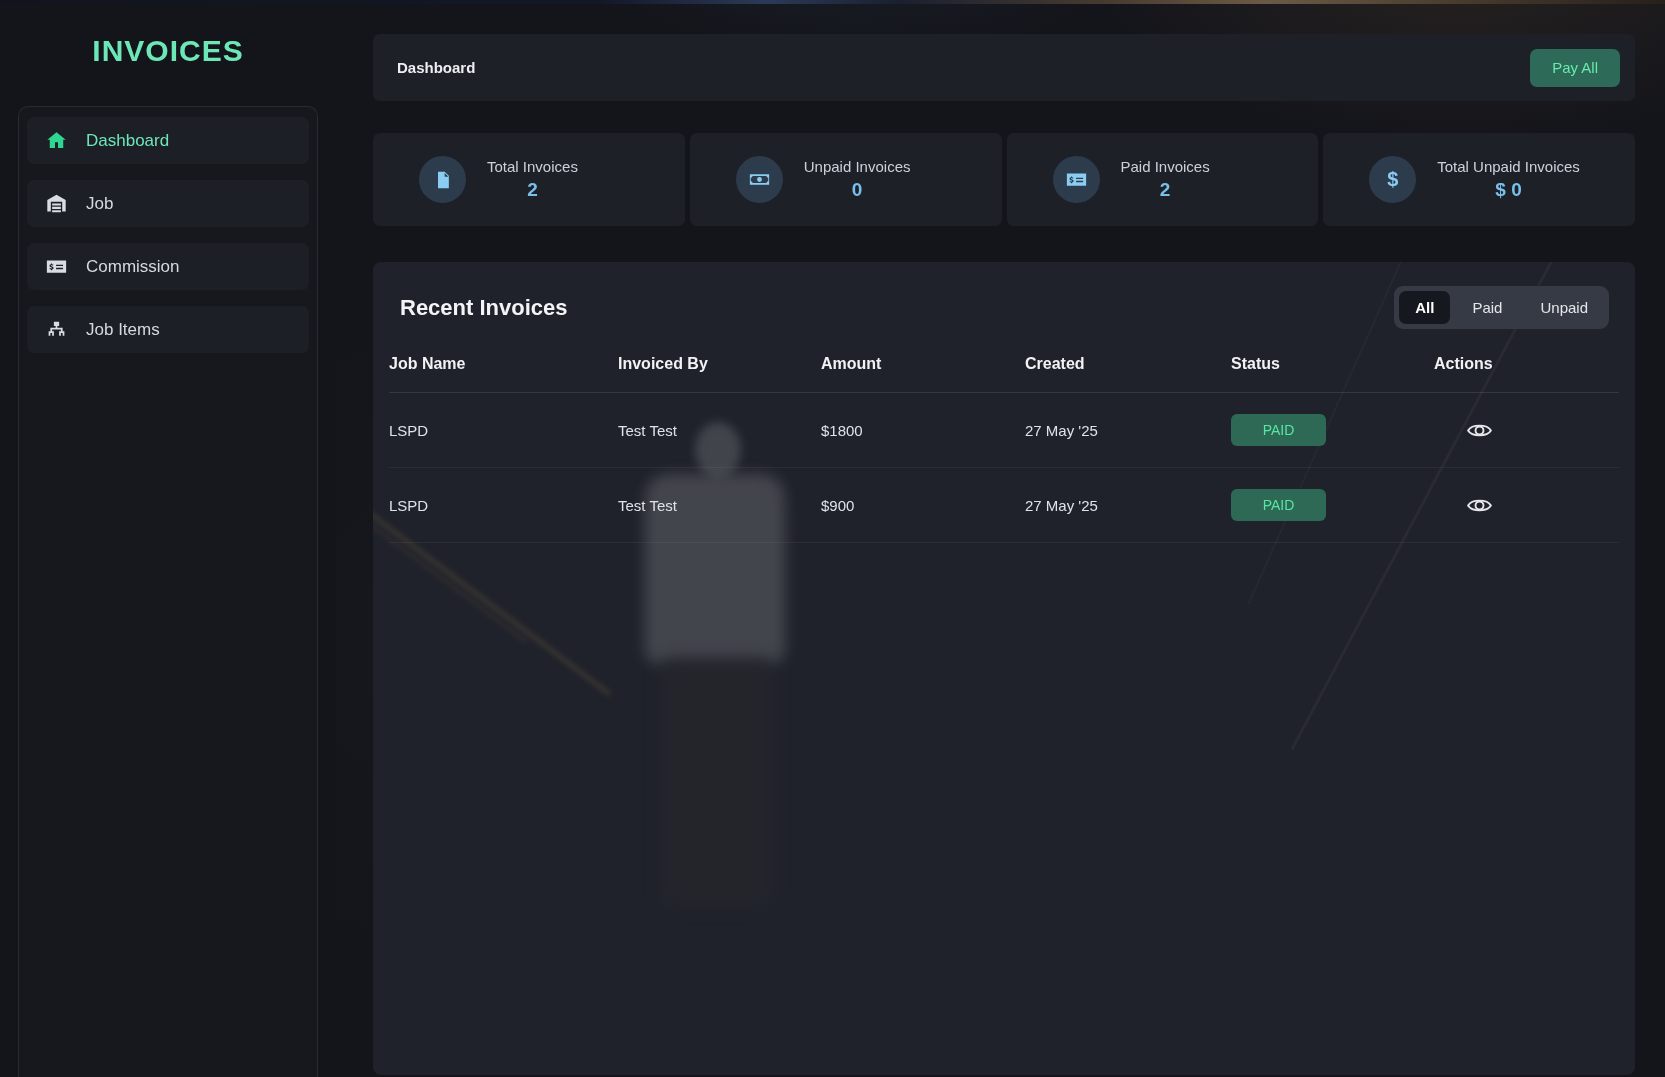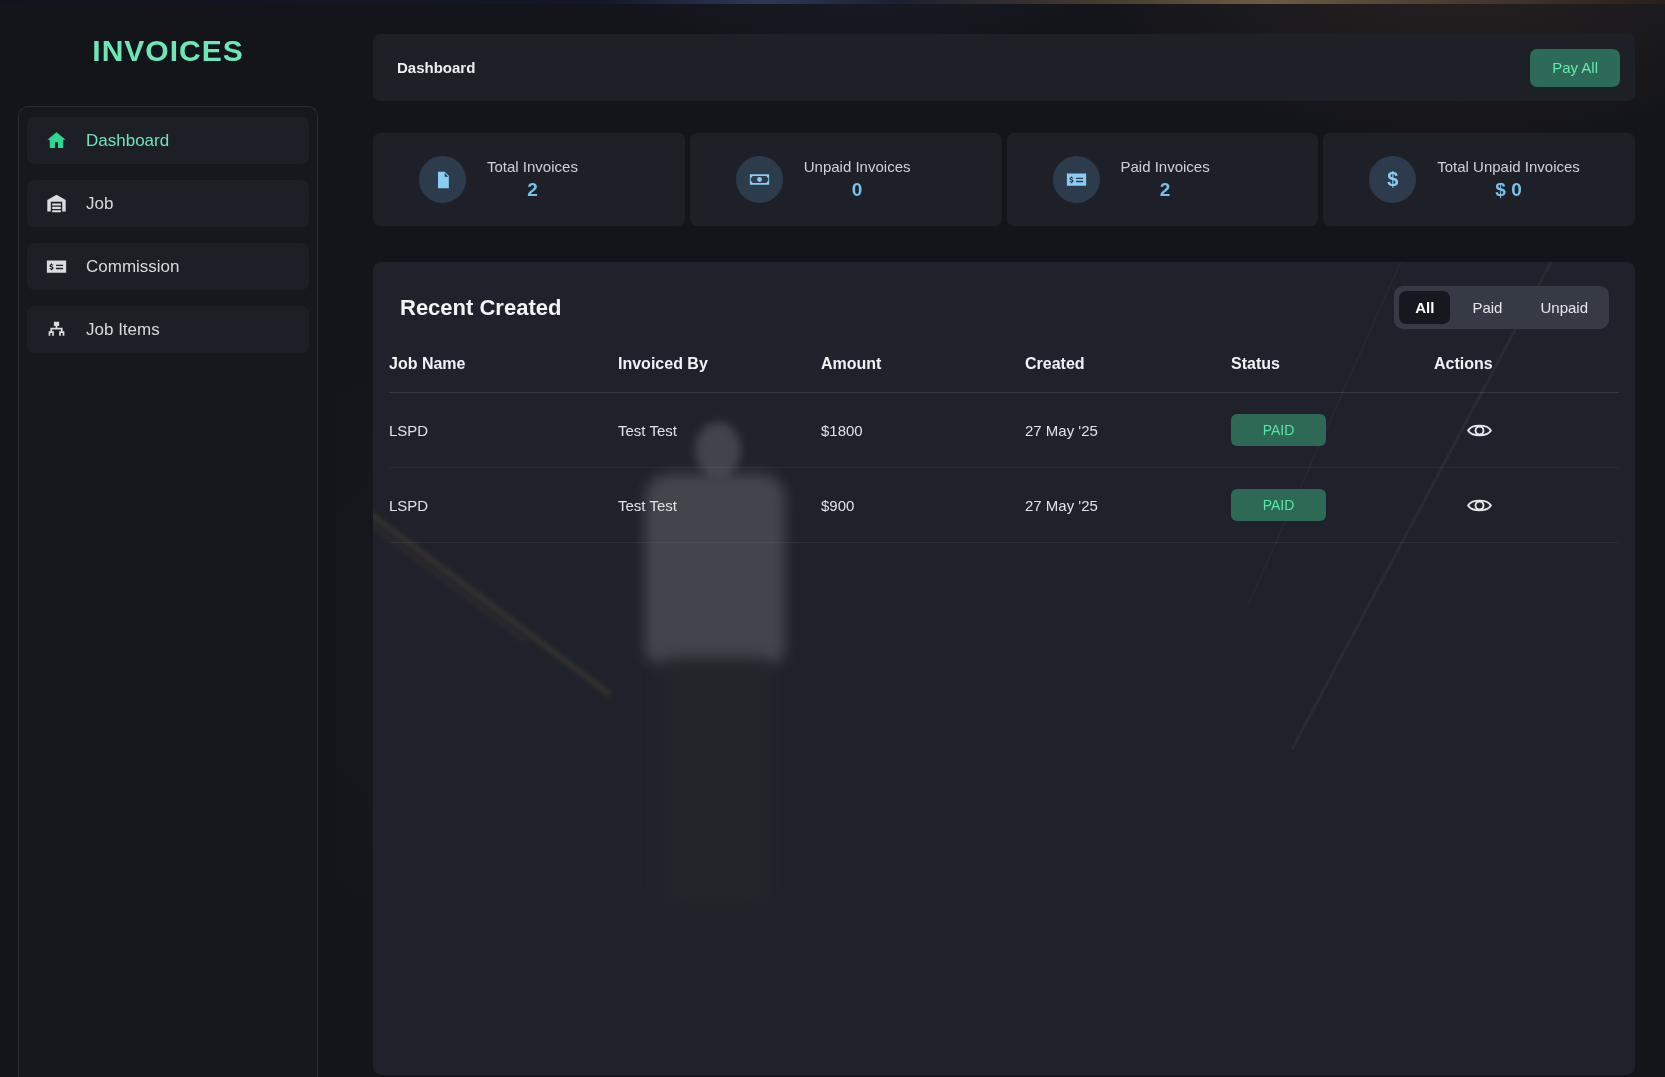--- a/index.html
+++ b/index.html
@@ -245,21 +245,21 @@
         <div class="wire-1"></div>
           <div class="wire-2"></div>
         <div class="road-line-2"></div>
           <div class="road-line-1"></div>
         <div class="fig-body"></div>
           <div class="fig-head"></div>
           <div class="fig-legs"></div>
       </div>
 
       <div class="panel-head">
-        <h2 class="panel-title">Recent Created</h2>
+        <h2 class="panel-title">Recent Invoices</h2>
         <div class="segmented">
           <button class="seg active">All</button>
           <button class="seg">Paid</button>
           <button class="seg">Unpaid</button>
         </div>
       </div>
 
       <div class="table">
         <div class="thead">
           <div>Job Name</div>

